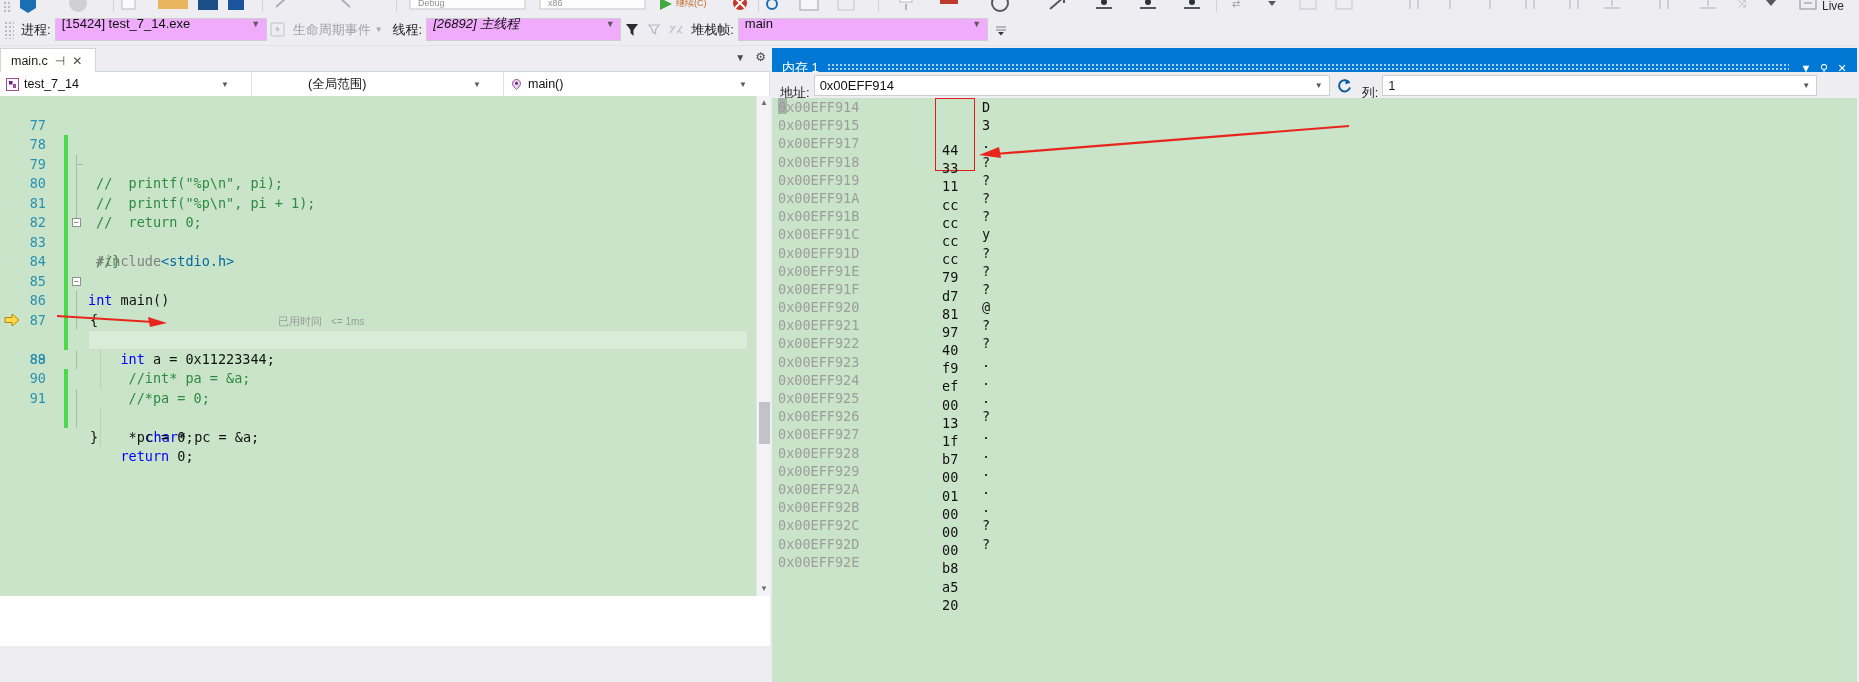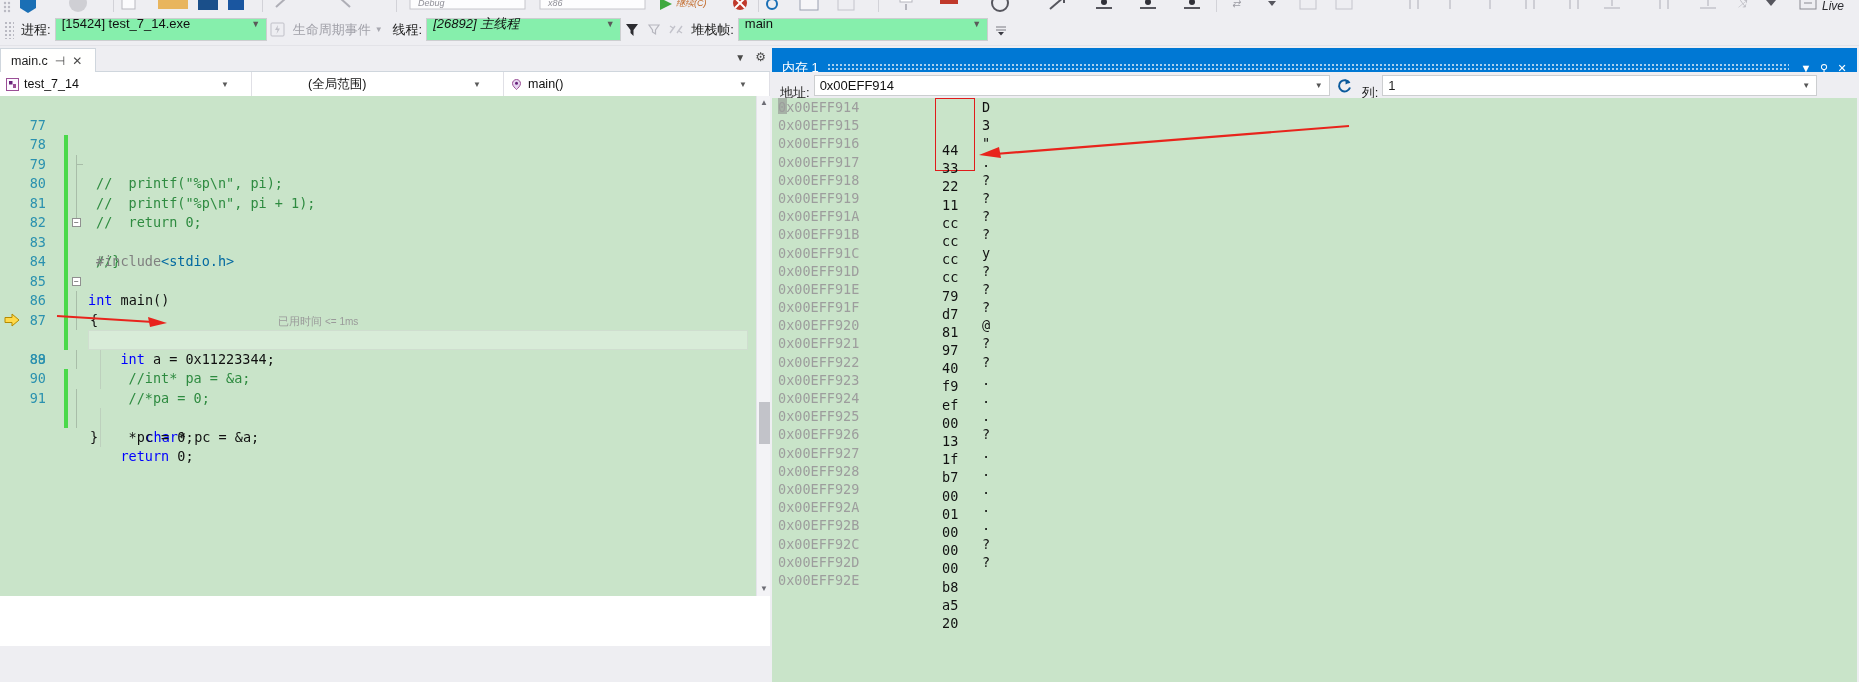--- a/index.html
+++ b/index.html
@@ -12,37 +12,36 @@
     background: #eeeef2;
     color: #1e1e1e;
   }
   .app { position: relative; width: 1859px; height: 682px; }
 
   
   .icon-strip {
     position: absolute; left: 0; top: 0; width: 1859px; height: 14px;
     background: #eeeef2;
     overflow: hidden;
-    font-style: italic;
   }
 
   
   .dbg-toolbar {
     position: absolute; left: 0; top: 14px; width: 1859px; height: 32px;
     background: #eeeef2;
     border-bottom: 1px solid #e3e3e8;
     display: flex; align-items: center;
   }
   .grip { width: 10px; height: 18px; margin: 0 3px 0 4px;
     background-image: radial-gradient(#b9b9c2 38%, transparent 40%);
     background-size: 4px 4px; }
   .lbl { color: #1e1e1e; font-size: 13px; white-space: nowrap; padding: 0 4px; }
   .lbl.dim { color: #a0a0a8; }
   .combo {
-    height: 23px; background: #86efac; border: 1px solid #ccced0;
+    height: 23px; background: #f0abfc; border: 1px solid #ccced0;
     display: flex; align-items: center; padding: 0 0 12px 6px;
     font-size: 13px; color: #111; position: relative;
   }
   .combo .caret {
     width: 16px; text-align: center; color: #5a5a5a; font-size: 9px;
     margin-left: auto; padding-right: 4px;
   }
   .combo-process { width: 212px; }
   .combo-thread { width: 195px; font-style: italic; }
   .combo-frame { width: 250px; }
@@ -446,21 +445,21 @@
           <span class="codetext cm" style="left:96px;">    //*pa = 0;</span>
         </div>
 
         <div class="code-line">
           <span class="cur-line"></span>
           <span class="ln">88</span>
           <span class="chgbar"></span>
           <span class="vline"></span>
           <span class="vline2"></span>
           <span class="codetext" style="left:112px;padding-left:9px;"><span class="plain">   </span><span class="kw">char</span><span class="plain">* pc = &amp;a;</span></span>
-          <span class="perf" style="position:absolute;left:278px;top:1px;"><span>已用时间</span><small style="margin-left:3px;">&lt;= 1ms</small></span>
+          <span class="perf" style="position:absolute;left:278px;top:1px;"><span>已用时间</span><small style="margin-left:9px;">&lt;= 1ms</small></span>
         </div>
 
         <div class="code-line">
           <span class="ln">89</span>
           <span class="chgbar"></span>
           <span class="vline"></span>
           <span class="vline2"></span>
           <span class="codetext plain" style="left:96px;">    *pc = 0;</span>
         </div>
 
@@ -524,21 +523,20 @@
         <span class="caret">▼</span>
       </div>
     </div>
 
     <div class="mem-body">
       <div class="hl-box"></div>
       <span class="sel-caret"></span>
       <div id="mem-rows">
           <div class="mem-row"><span class="mem-addr">0x00EFF914</span><span class="mem-hex">44</span><span class="mem-chr">D</span></div>
           <div class="mem-row"><span class="mem-addr">0x00EFF915</span><span class="mem-hex">33</span><span class="mem-chr">3</span></div>
-          <div class="mem-row"><span class="mem-addr">0x00EFF916</span><span class="mem-hex">22</span><span class="mem-chr">"</span></div>
           <div class="mem-row"><span class="mem-addr">0x00EFF917</span><span class="mem-hex">11</span><span class="mem-chr">.</span></div>
           <div class="mem-row"><span class="mem-addr">0x00EFF918</span><span class="mem-hex">cc</span><span class="mem-chr">?</span></div>
           <div class="mem-row"><span class="mem-addr">0x00EFF919</span><span class="mem-hex">cc</span><span class="mem-chr">?</span></div>
           <div class="mem-row"><span class="mem-addr">0x00EFF91A</span><span class="mem-hex">cc</span><span class="mem-chr">?</span></div>
           <div class="mem-row"><span class="mem-addr">0x00EFF91B</span><span class="mem-hex">cc</span><span class="mem-chr">?</span></div>
           <div class="mem-row"><span class="mem-addr">0x00EFF91C</span><span class="mem-hex">79</span><span class="mem-chr">y</span></div>
           <div class="mem-row"><span class="mem-addr">0x00EFF91D</span><span class="mem-hex">d7</span><span class="mem-chr">?</span></div>
           <div class="mem-row"><span class="mem-addr">0x00EFF91E</span><span class="mem-hex">81</span><span class="mem-chr">?</span></div>
           <div class="mem-row"><span class="mem-addr">0x00EFF91F</span><span class="mem-hex">97</span><span class="mem-chr">?</span></div>
           <div class="mem-row"><span class="mem-addr">0x00EFF920</span><span class="mem-hex">40</span><span class="mem-chr">@</span></div>

